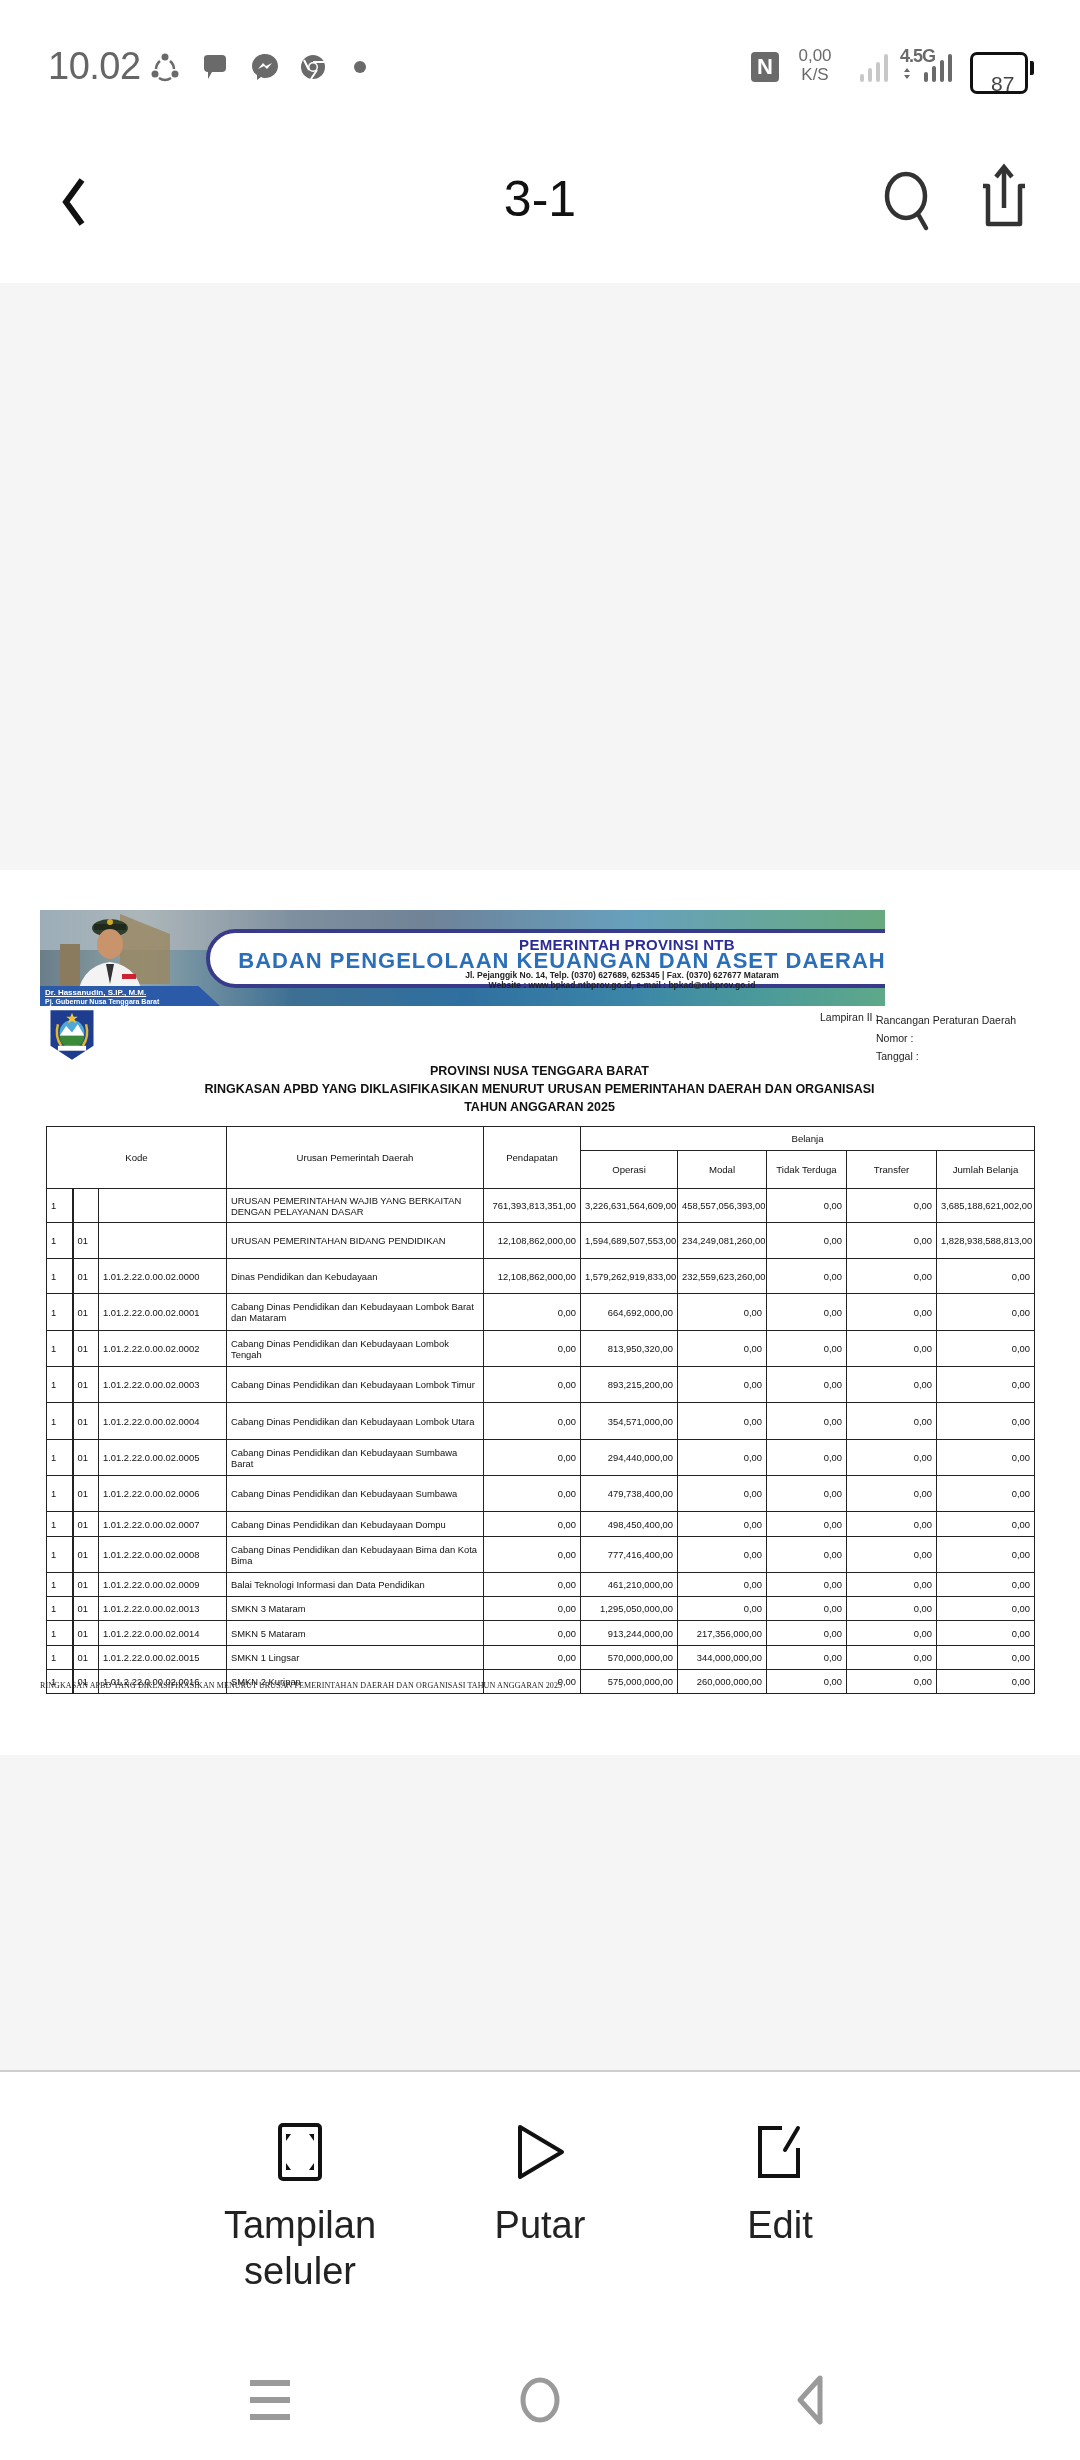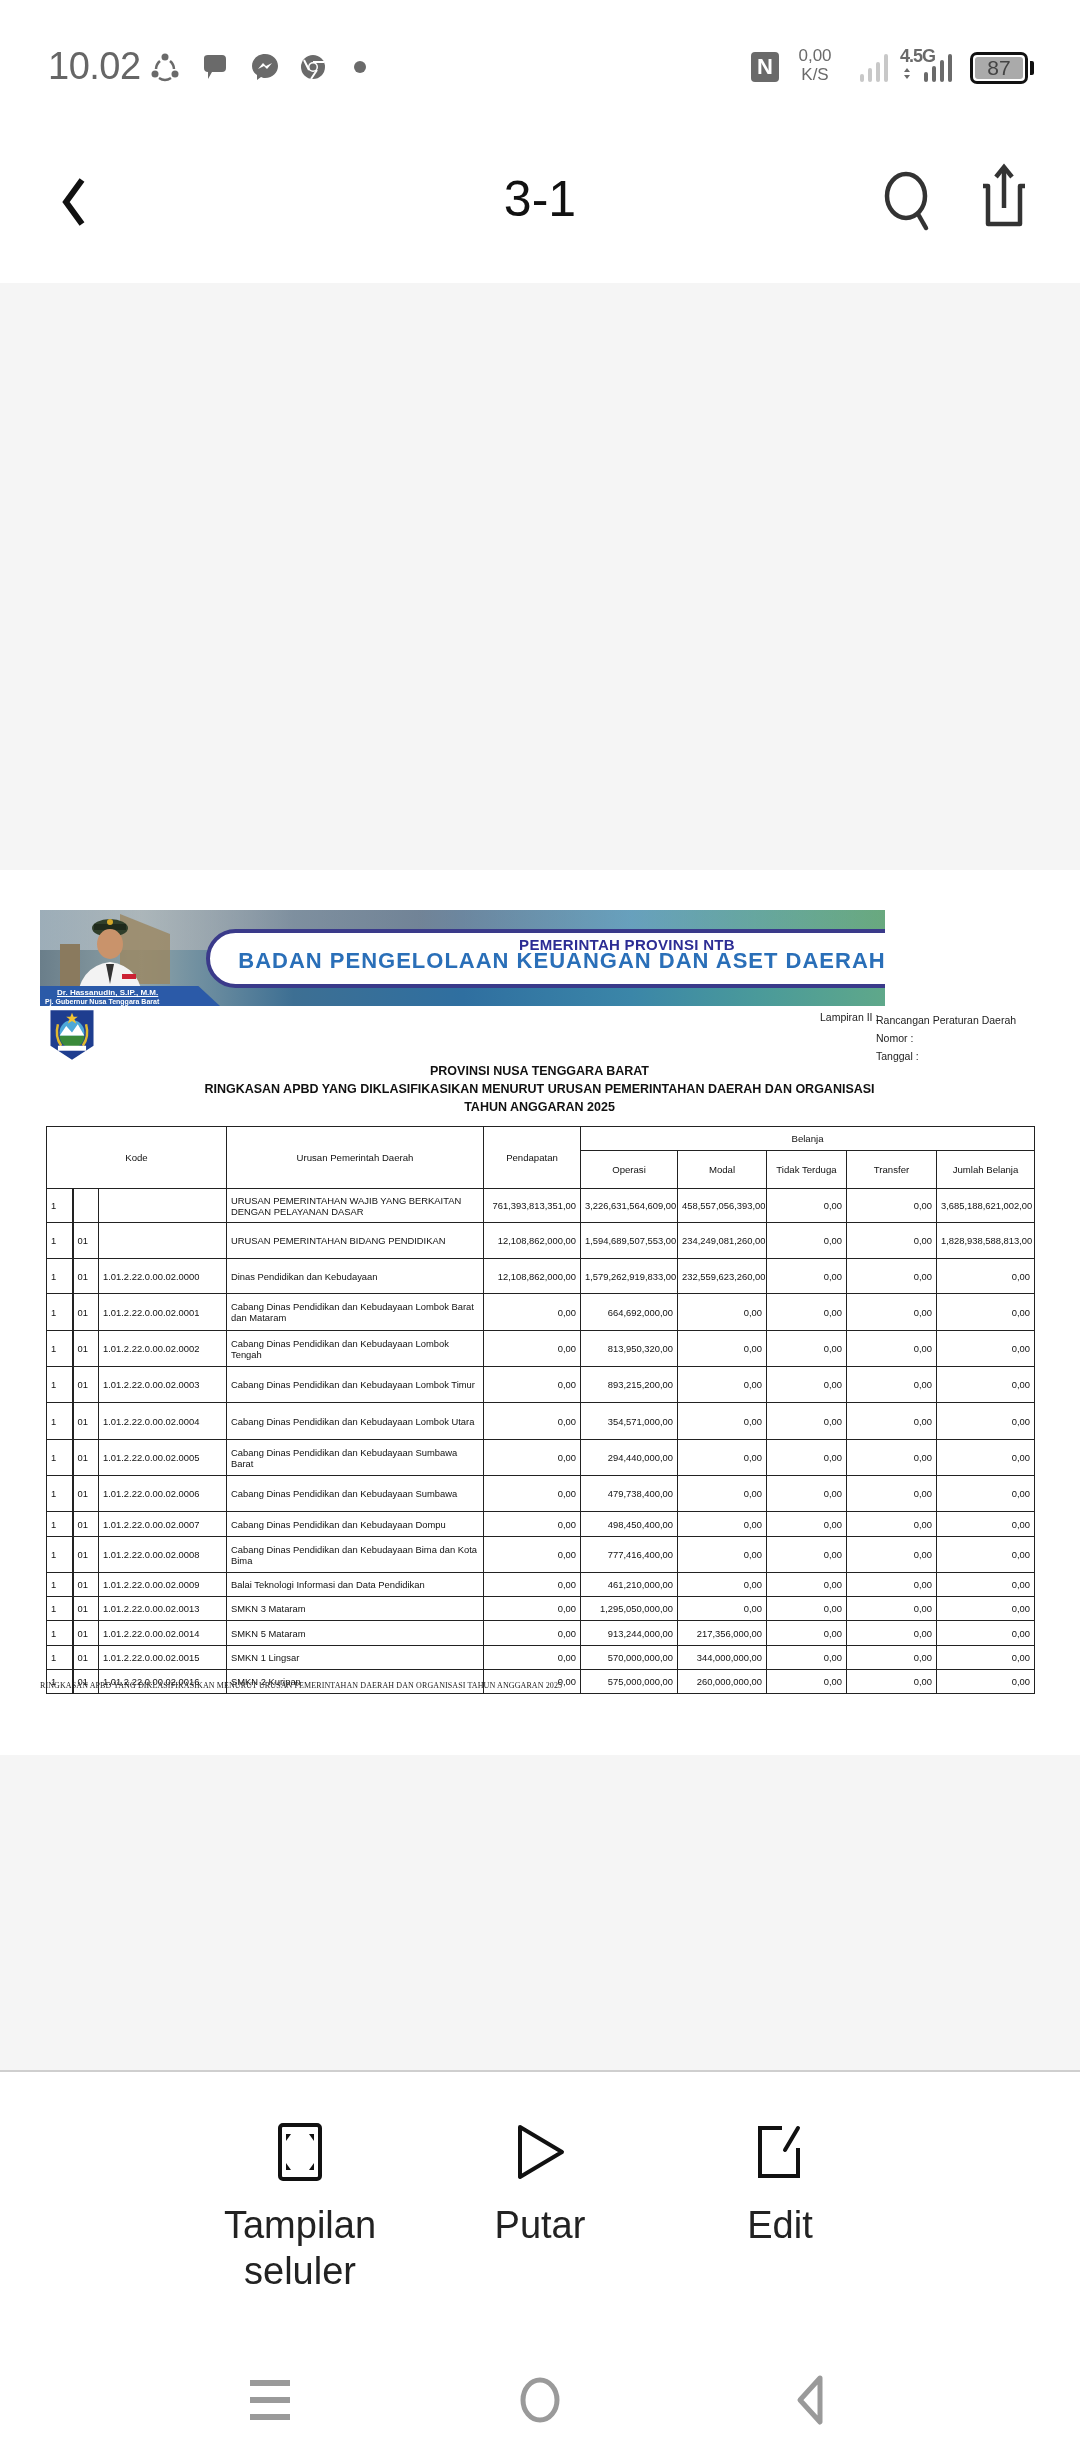--- a/index.html
+++ b/index.html
@@ -8,21 +8,21 @@
 
   
   .statusbar { position: absolute; left: 0; top: 0; width: 1080px; height: 130px; background: #fff; }
   .sb-time { position: absolute; left: 48px; top: 45px; font-size: 38px; color: #666; letter-spacing: -0.5px; }
   .sb-ico { position: absolute; top: 52px; width: 30px; height: 30px; }
   .sb-dot { position: absolute; left: 354px; top: 61px; width: 12px; height: 12px; border-radius: 50%; background: #6a6a6a; }
   .sb-nfc { position: absolute; left: 751px; top: 52px; width: 28px; height: 30px; background: #6a6a6a; border-radius: 4px; color: #fff; font-weight: bold; font-size: 22px; text-align: center; line-height: 30px; }
   .sb-speed { position: absolute; left: 794px; top: 46px; width: 42px; text-align: center; color: #6a6a6a; font-size: 17px; line-height: 19px; }
   .sb-signal { position: absolute; top: 52px; height: 30px; }
   .sb-net { position: absolute; left: 900px; top: 46px; font-size: 18px; font-weight: bold; color: #6a6a6a; letter-spacing: -1px; }
-  .sb-battery { position: absolute; left: 970px; top: 52px; width: 58px; height: 32px; border: 3px solid #111; border-radius: 7px; padding: 2px; }
+  .sb-battery { position: absolute; left: 970px; top: 52px; width: 58px; height: 32px; border: 3px solid #111; border-radius: 7px; padding: 18px; }
   .sb-battery-fill { width: 100%; height: 100%; background: #aaa; border-radius: 3px; color: #444; font-size: 21px; text-align: center; line-height: 22px; }
   .sb-battery-tip { position: absolute; left: 1030px; top: 61px; width: 4px; height: 14px; background: #111; border-radius: 0 2px 2px 0; }
 
   
   .toolbar { position: absolute; left: 0; top: 130px; width: 1080px; height: 153px; background: #fff; }
   .tb-back { position: absolute; left: 52px; top: 42px; width: 50px; height: 60px; }
   .tb-title { position: absolute; left: 390px; width: 300px; top: 40px; text-align: center; font-size: 50px; color: #111; }
   .tb-search { position: absolute; left: 880px; top: 38px; width: 56px; height: 64px; }
   .tb-share { position: absolute; left: 976px; top: 32px; width: 56px; height: 70px; }
 
@@ -145,23 +145,27 @@
         <rect x="34" y="10" width="32" height="6" fill="#1f2a1c"></rect>
         <circle cx="50" cy="8" r="3" fill="#d4a82a"></circle>
         <ellipse cx="50" cy="30" rx="13" ry="15" fill="#c9936b"></ellipse>
         <path d="M16 92 Q18 52 50 48 Q82 52 84 92 Z" fill="#f3f3f3"></path>
         <path d="M46 50 L50 70 L54 50 Z" fill="#333"></path>
         <rect x="62" y="60" width="14" height="5" fill="#c23"></rect>
       </svg>
       <div class="banner-card">
         <div class="bc-title1">PEMERINTAH PROVINSI NTB</div>
         <div class="bc-title2">BADAN PENGELOLAAN KEUANGAN DAN ASET DAERAH</div>
+        <div class="bc-addr">
+          <div>Jl. Pejanggik No. 14, Telp. (0370) 627689, 625345 | Fax. (0370) 627677 Mataram</div>
+          <div>Website : www.bpkad.ntbprov.go.id, e-mail : bpkad@ntbprov.go.id</div>
+        </div>
       </div>
       <div class="banner-caption">
-        <div style="text-decoration: underline; margin-left: 12px;">Dr. Hassanudin, S.IP., M.M.</div>
+        <div style="text-decoration: underline;">Dr. Hassanudin, S.IP., M.M.</div>
         <div style="font-size:7px;">Pj. Gubernur Nusa Tenggara Barat</div>
       </div>
       <svg class="banner-logo" viewBox="0 0 58 66">
         <path d="M3 3 H55 V46 L29 63 L3 46 Z" fill="#1e3d8f"></path>
         <circle cx="29" cy="30" r="15" fill="#4ea8d8"></circle>
         <path d="M14 34 L22 22 L29 30 L36 20 L44 34 Z" fill="#fff"></path>
         <path d="M14 34 H44 A15 15 0 0 1 14 34 Z" fill="#3a8a3a"></path>
         <path d="M12 20 Q8 35 16 46 M46 20 Q50 35 42 46" stroke="#e0b830" stroke-width="3" fill="none"></path>
         <path d="M29 6 L31 11 L36 11 L32 14 L34 19 L29 16 L24 19 L26 14 L22 11 L27 11 Z" fill="#f1c232"></path>
         <rect x="12" y="46" width="34" height="6" fill="#fff"></rect>

